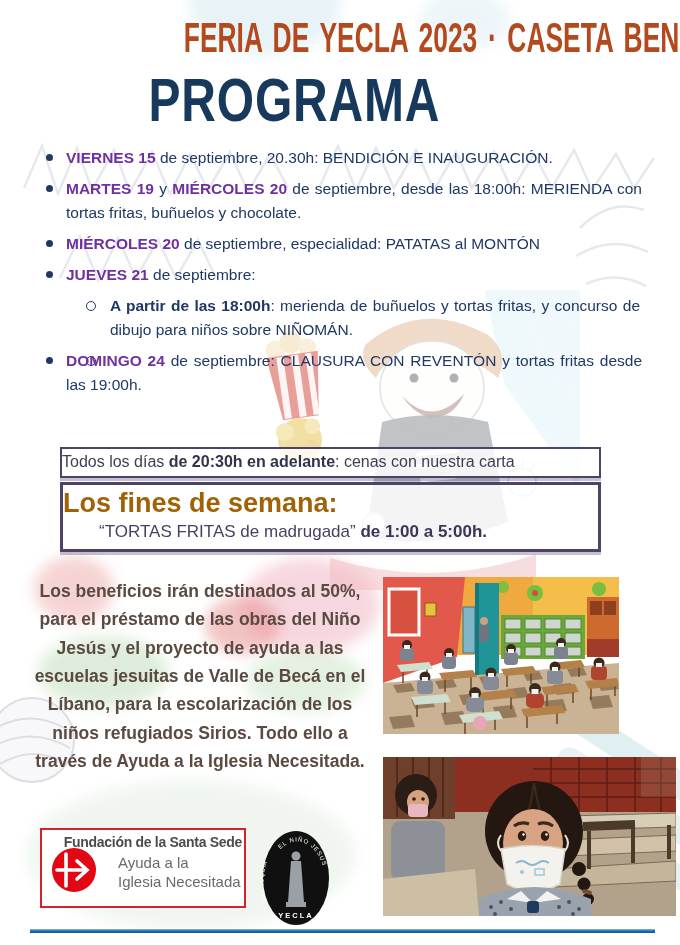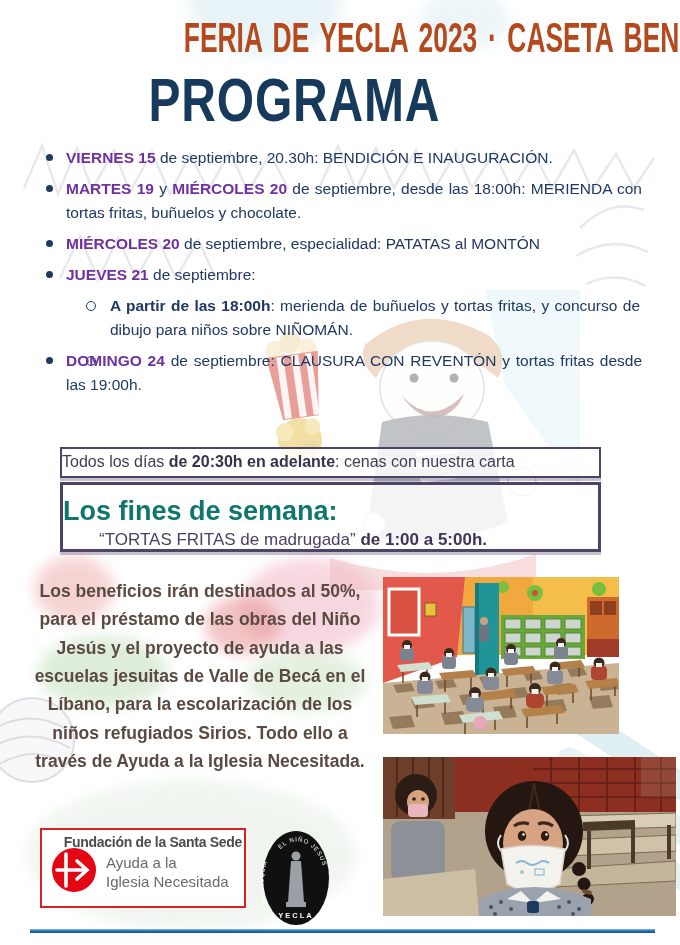--- a/index.html
+++ b/index.html
@@ -33,38 +33,38 @@
   .just{text-align:justify;}
   .sg-date{color:#7030a0;font-weight:700;}
   .sg-bold{font-weight:700;}
 
   
   .box{position:absolute;left:60px;width:541px;border:2px solid #4e4268;background:rgba(255,255,255,.82);
        box-sizing:border-box;text-align:left;box-shadow:0 3px 0 rgba(86,76,108,.35);}
   .box1{top:447px;height:31px;font-size:16px;color:#3d3e55;line-height:26px;}
   .box1 .sg-bold{color:#34334c;}
   .box2{top:482px;height:70px;border-width:3px;}
-  .wk-title{font-size:27px;font-weight:700;color:#0f766e;margin-top:11px;line-height:1.15;}
+  .wk-title{font-size:27px;font-weight:700;color:#a16207;margin-top:3px;line-height:1.15;}
   .wk-line{font-size:17px;color:#4a3f63;margin:2px 0 8px;line-height:1.3;padding-left:36px;}
   .wk-line .sg-bold{color:#3f3358;}
 
   
   .benef{position:absolute;top:577px;left:28px;width:344px;text-align:center;
          font-weight:700;font-size:17.5px;line-height:1.62;color:#5a4a42;margin:0;}
 
   
   .photo{position:absolute;display:block;}
   .photo1{left:383px;top:577px;width:236px;height:157px;}
   .photo2{left:383px;top:757px;width:293px;height:159px;}
 
   
   .ain{position:absolute;left:40px;top:828px;width:206px;height:80px;background:#fff;
        border:2px solid #d2232a;box-sizing:border-box;overflow:hidden;}
   .ain-l1{text-align:right;font-weight:700;color:#4c4c4c;font-size:14px;margin:4px 2px 0;white-space:nowrap;letter-spacing:-.3px;}
-  .ain-row{display:flex;align-items:center;margin-top:0;}
+  .ain-row{display:flex;align-items:center;margin-top:0;gap:12px;}
   .ain-icon{flex:0 0 auto;margin-left:8px;margin-top:-4px;}
   .ain-txt{color:#6a6a6a;font-size:15px;line-height:1.25;margin-left:8px;margin-top:2px;}
 
   
   .parish{position:absolute;left:262px;top:830px;width:68px;height:97px;}
 
   
   .rule{position:absolute;left:30px;top:929px;width:625px;height:4px;
         background:linear-gradient(180deg,#8fc0e6 0%,#2273b5 45%,#15527f 100%);}
 </style>

